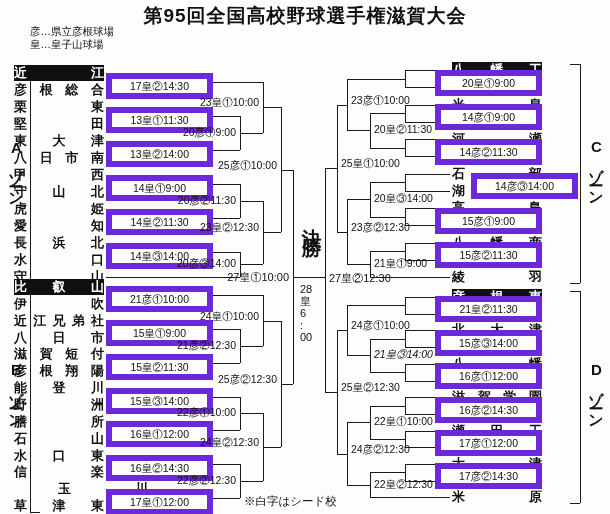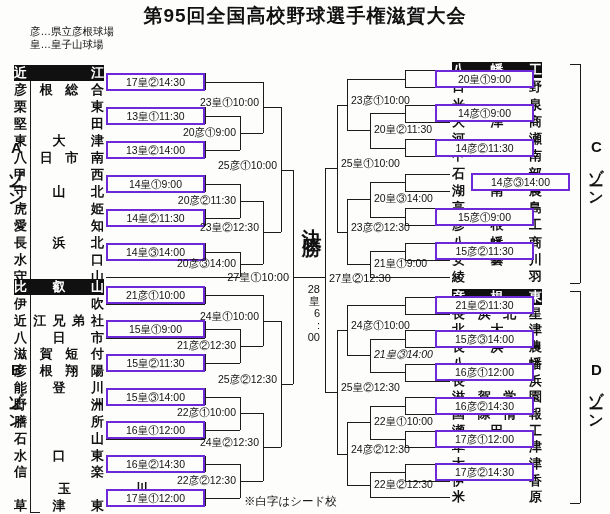--- a/index.html
+++ b/index.html
@@ -5,28 +5,28 @@
   html,body{margin:0;padding:0;background:#e8e8e8;}
   .page{position:relative;width:610px;height:514px;background:#fdfdfc;overflow:hidden;
         font-family:"Liberation Sans",sans-serif;color:#111;}
   svg.lines{position:absolute;left:0;top:0;width:610px;height:514px;}
   .title{position:absolute;top:3px;left:0;width:610px;text-align:center;
          font-size:19px;font-weight:bold;letter-spacing:1px;}
   .legend{position:absolute;left:30px;top:25px;font-size:10.5px;line-height:13px;}
   .team{position:absolute;height:16px;line-height:16px;font-size:13px;font-weight:bold;
         text-align:justify;text-align-last:justify;white-space:nowrap;overflow:hidden;}
   .seeded{background:#101010;color:#ffffff;}
-  .mbox{position:absolute;width:95px;height:14px;line-height:14px;border:2px solid #6d28d9;
+  .mbox{position:absolute;width:95px;height:14px;line-height:14px;border:6px solid #6d28d9;
         background:#fdfdfc;font-size:10.5px;text-align:center;white-space:nowrap;}
   .mlabel{position:absolute;height:12px;line-height:12px;font-size:10.5px;white-space:nowrap;}
   .zlabel{position:absolute;writing-mode:vertical-rl;text-orientation:upright;
           font-size:15px;font-weight:bold;letter-spacing:3px;}
   .final-label{position:absolute;left:299px;top:213px;writing-mode:vertical-rl;
                text-orientation:upright;font-size:20px;font-weight:bold;letter-spacing:9px;}
-  .final-sched{position:absolute;left:300px;top:283px;width:20px;text-align:right;
+  .final-sched{position:absolute;left:300px;top:283px;width:20px;text-align:left;
                font-size:11px;line-height:12px;}
   .sf-label{position:absolute;height:14px;line-height:14px;font-size:11px;white-space:nowrap;}
   .sf-left{right:321px;top:270px;}
   .sf-right{left:329px;top:271px;}
   .footnote{position:absolute;left:244px;top:494px;font-size:11.5px;}
 </style>
 </head>
 <body>
 
 <div class="page">

